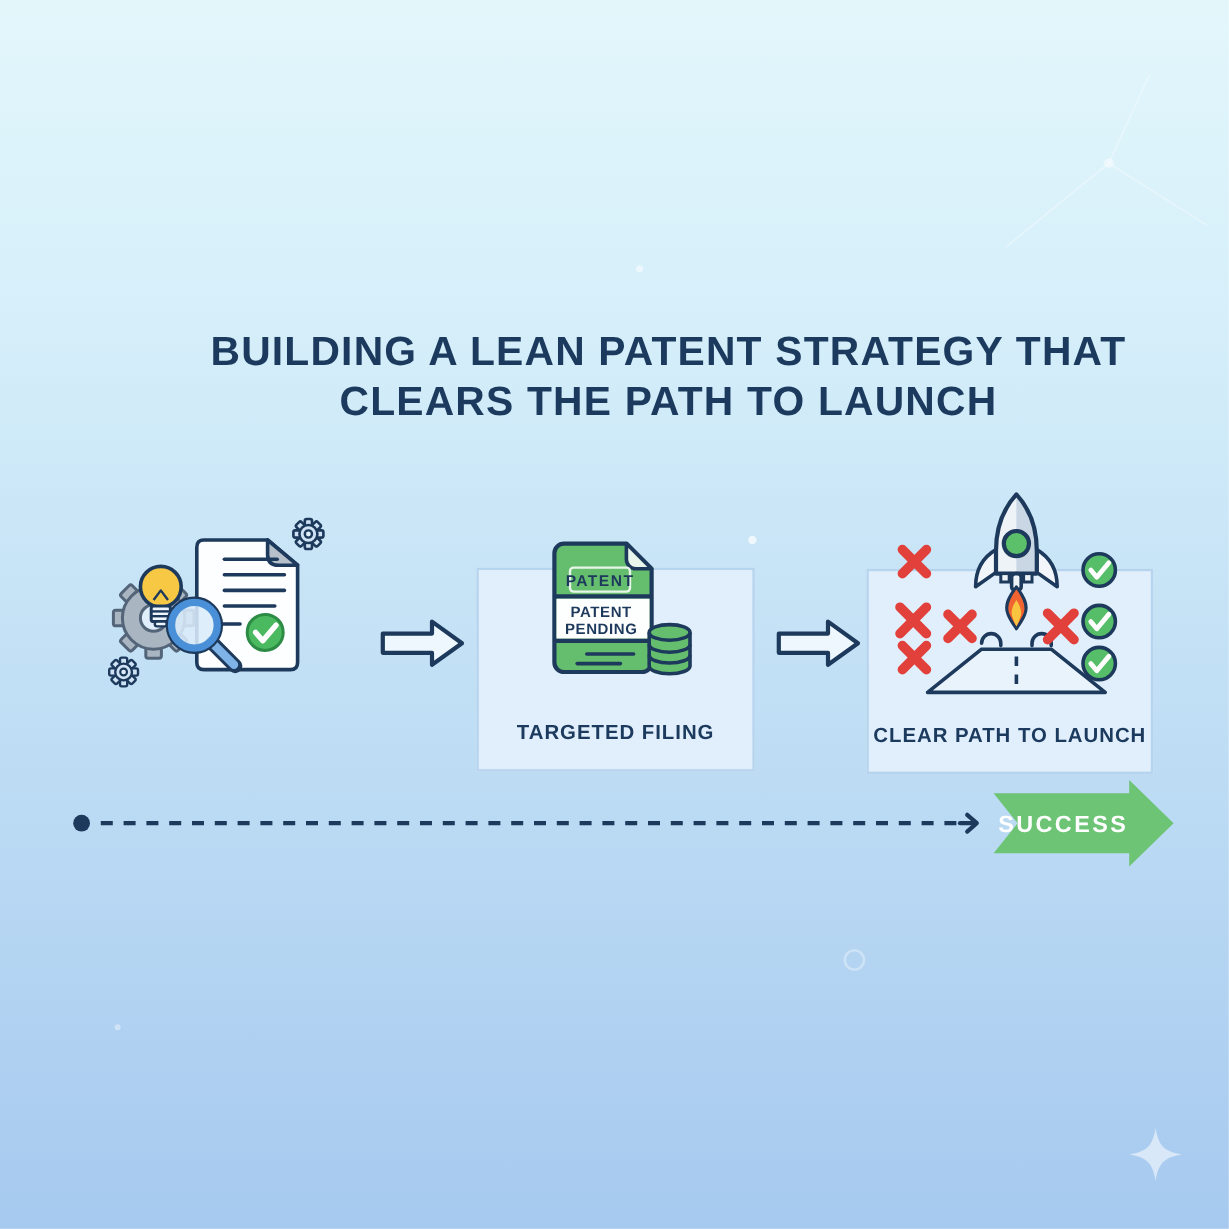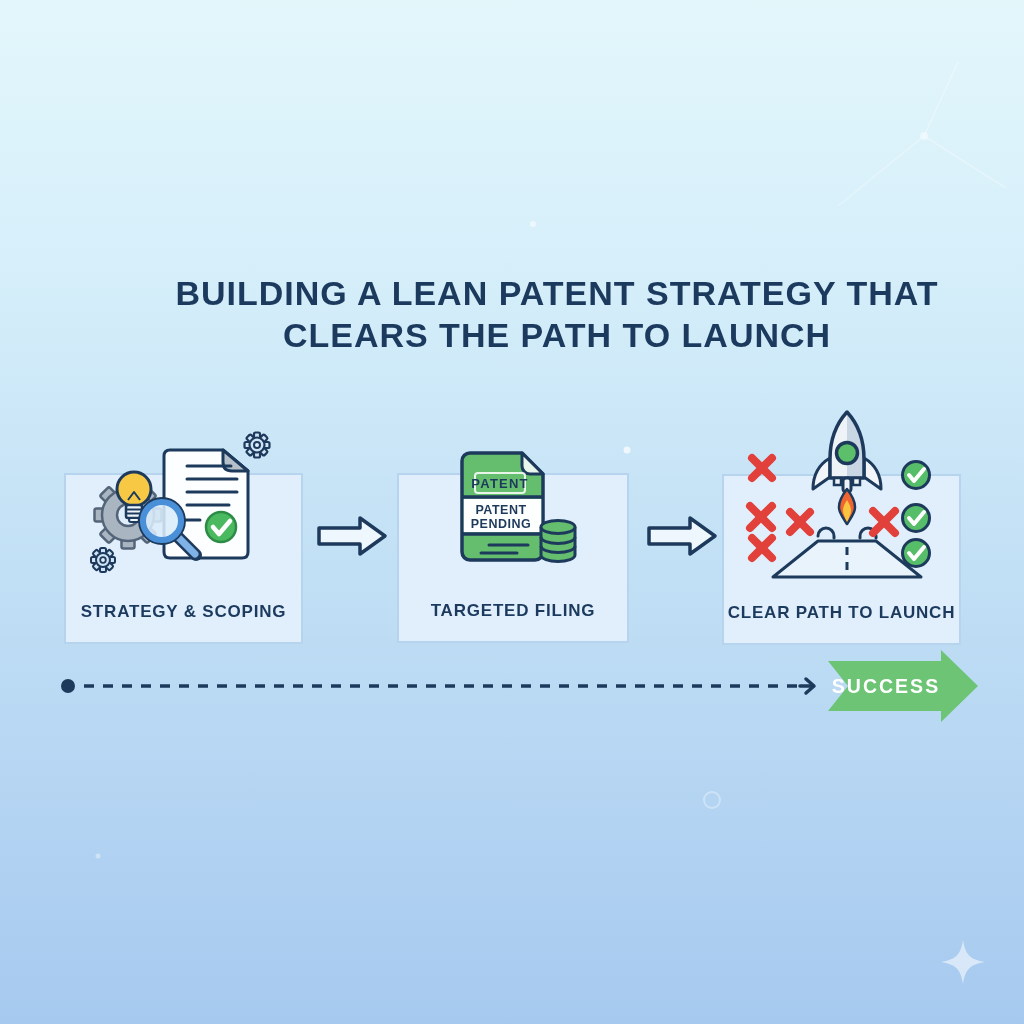--- a/index.html
+++ b/index.html
@@ -39,23 +39,20 @@
     <circle cx="98" cy="856" r="2.5" fill="rgba(255,255,255,0.4)"></circle>
     <circle cx="712" cy="800" r="8" fill="none" stroke="rgba(255,255,255,0.35)" stroke-width="2"></circle>
     <path d="M963,940 C965.5,955 970,959.5 985,962 C970,964.5 965.5,969 963,984 C960.5,969 956,964.5 941,962 C956,959.5 960.5,955 963,940 Z" fill="rgba(255,255,255,0.55)"></path>
   </svg>
 
   <div class="abs" id="title">
     <div>BUILDING A LEAN PATENT STRATEGY THAT</div>
     <div>CLEARS THE PATH TO LAUNCH</div>
   </div>
 
-  <div class="abs card" style="left:64px;top:473px;width:239px;height:171px">
-    <div class="card-label">STRATEGY &amp; SCOPING</div>
-  </div>
   <div class="abs card" style="left:397px;top:473px;width:232px;height:170px">
     <div class="card-label">TARGETED FILING</div>
   </div>
   <div class="abs card" style="left:722px;top:474px;width:239px;height:171px">
     <div class="card-label">CLEAR PATH TO LAUNCH</div>
   </div>
 
   <svg class="abs" style="left:88px;top:423px" width="192" height="152" viewBox="0 0 192 152">
 
     <g>

